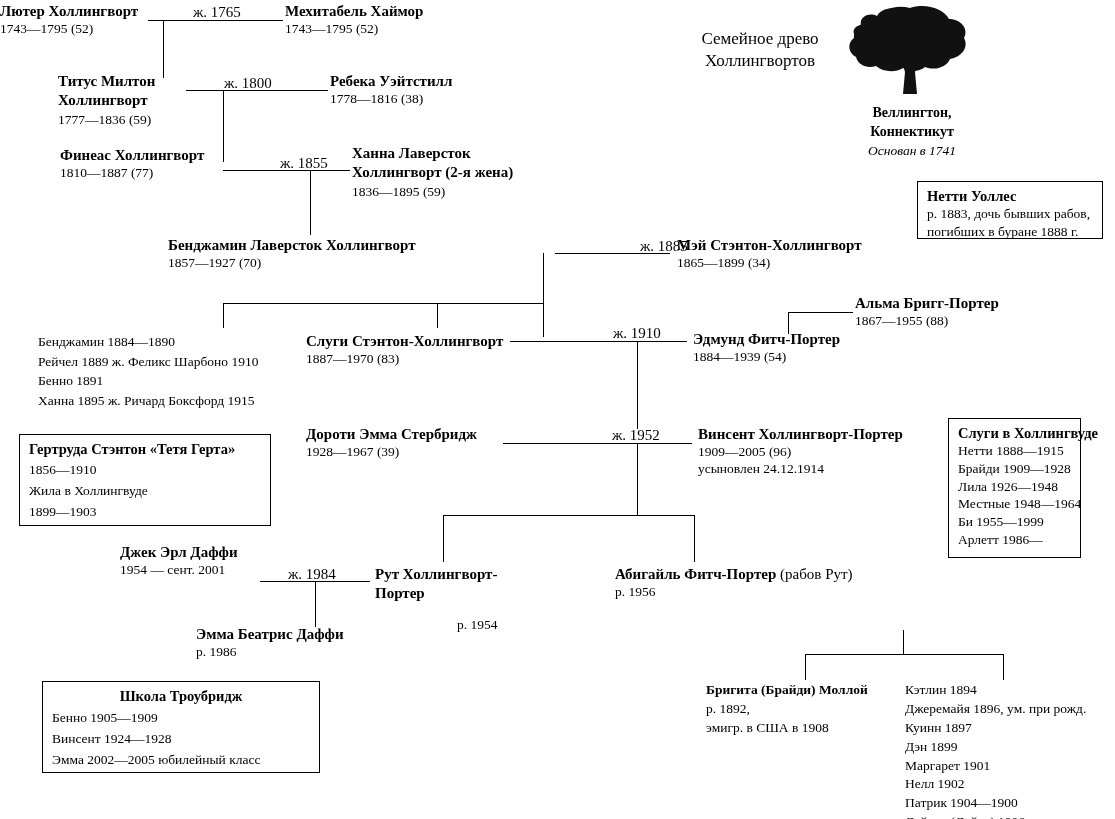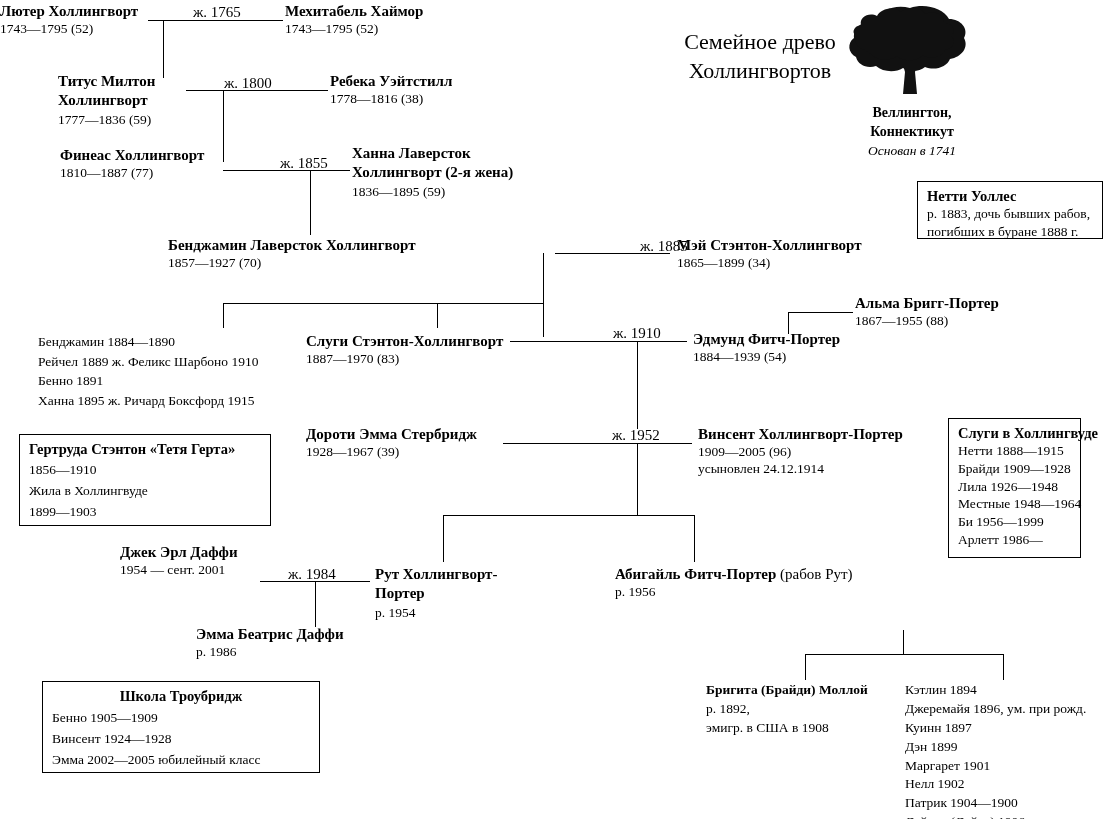--- a/index.html
+++ b/index.html
@@ -54,21 +54,21 @@
     font-weight: bold;
     white-space: nowrap;
   }
   .box .bl {
     font-size: 13.5px;
     white-space: nowrap;
     line-height: 1.32;
   }
   .title {
     position: absolute;
-    font-size: 22px;
+    font-size: 17px;
     text-align: center;
     line-height: 1.3;
     white-space: nowrap;
   }
   .place {
     position: absolute;
     text-align: center;
     font-size: 14px;
     font-weight: bold;
     line-height: 1.35;
@@ -231,21 +231,21 @@
     <div class="bl" style="margin-top:3px;">Жила в Холлингвуде</div>
     <div class="bl" style="margin-top:3px;">1899—1903</div>
   </div>
 
   <div class="box" style="left:948px; top:418px; width:133px; height:140px;">
     <div class="bt">Слуги в Холлингвуде</div>
     <div class="bl">Нетти 1888—1915</div>
     <div class="bl">Брайди 1909—1928</div>
     <div class="bl">Лила 1926—1948</div>
     <div class="bl">Местные 1948—1964</div>
-    <div class="bl">Би 1956—1999</div>
+    <div class="bl">Би 1955—1999</div>
     <div class="bl">Арлетт 1986—</div>
   </div>
 
   <div class="node" style="left:306px; top:425px;">
     <div class="nm">Дороти Эмма Стербридж</div>
     <div class="dt">1928—1967 (39)</div>
   </div>
 
   <div class="node" style="left:698px; top:425px;">
     <div class="nm">Винсент Холлингворт-Портер</div>
@@ -261,21 +261,21 @@
   <div class="line vline" style="left:694px; top:515px; height:47px;"></div>
 
   <div class="node" style="left:120px; top:543px;">
     <div class="nm">Джек Эрл Даффи</div>
     <div class="dt">1954 — сент. 2001</div>
   </div>
 
   <div class="node" style="left:375px; top:565px;">
     <div class="nm">Рут Холлингворт-</div>
     <div class="nm">Портер</div>
-    <div class="dt" style="margin-top:2px;">р. 1954</div>
+    <div class="dt" style="margin-top:14px;text-align:right;">р. 1954</div>
   </div>
 
   <div class="marr" style="left:288px; top:566px;">ж. 1984</div>
   <div class="line hline" style="left:260px; top:581px; width:110px;"></div>
   <div class="line vline" style="left:315px; top:581px; height:46px;"></div>
 
   <div class="node" style="left:615px; top:565px;">
     <div class="nm"><span>Абигайль Фитч-Портер</span> <span class="nm-inline-note">(рабов Рут)</span></div>
     <div class="dt">р. 1956</div>
   </div>

